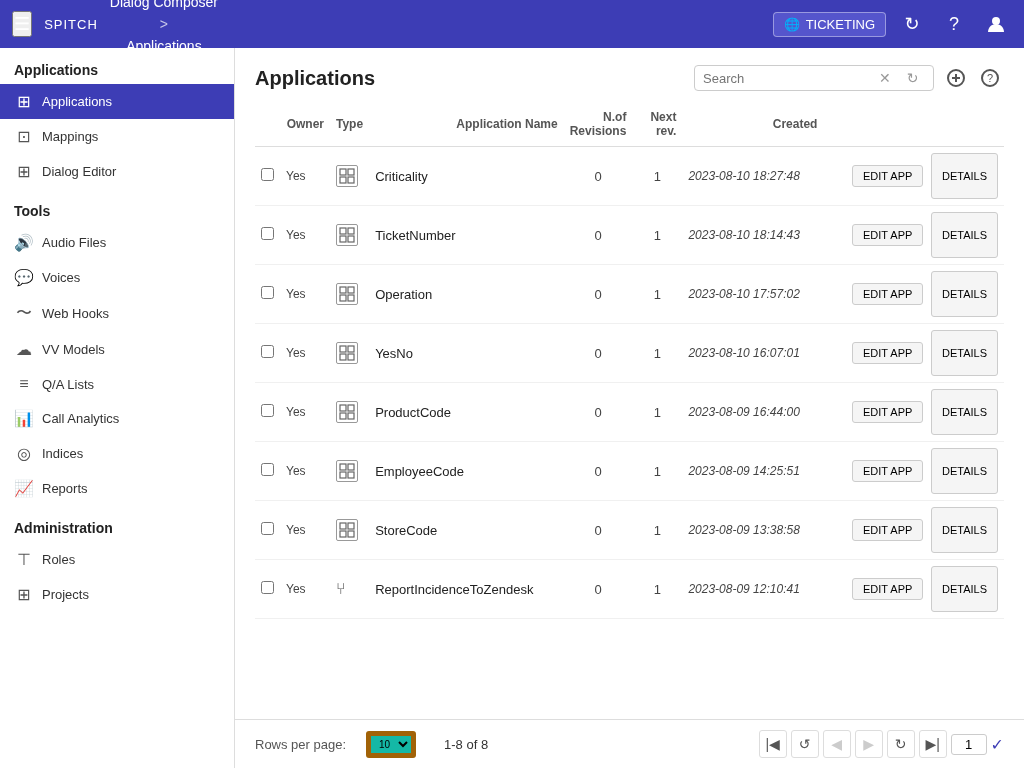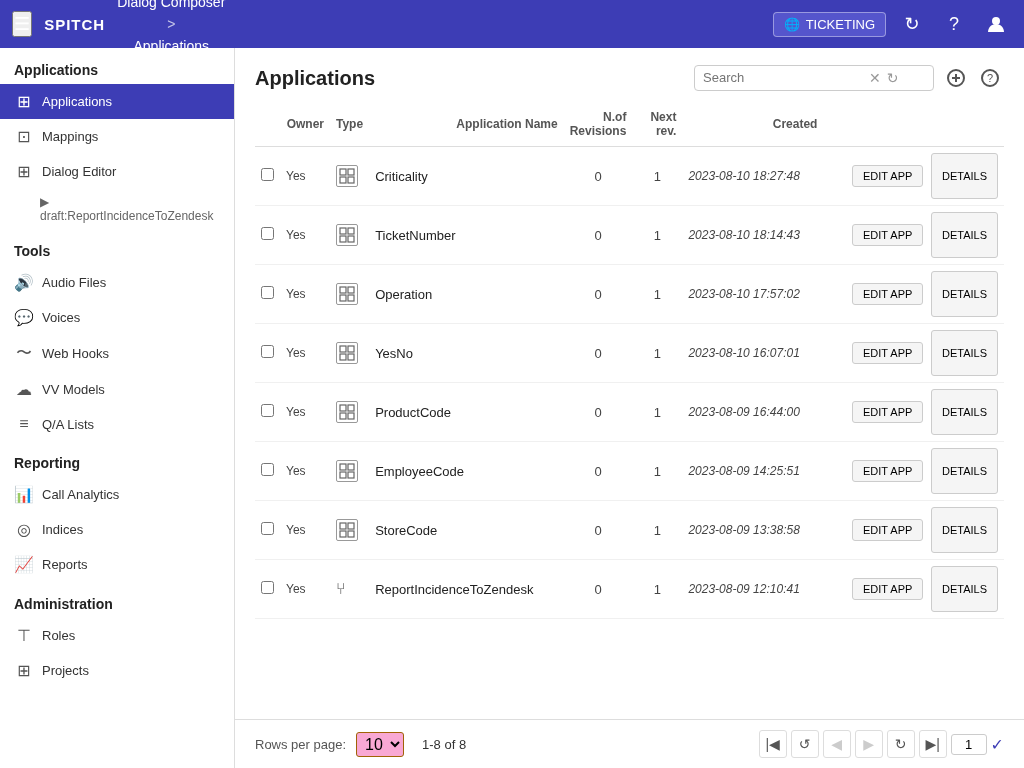--- a/index.html
+++ b/index.html
@@ -9,21 +9,21 @@
     .topbar {
       background: #3d3db5;
       color: white;
       height: 48px;
       display: flex;
       align-items: center;
       padding: 0 12px;
       gap: 12px;
     }
     .topbar-hamburger { cursor: pointer; font-size: 18px; color: white; }
-    .topbar-logo { font-weight: bold; font-size: 15px; color: white; letter-spacing: 1px; }
+    .topbar-logo { font-weight: normal; font-size: 13px; color: white; letter-spacing: 1px; }
     .topbar-breadcrumb { display: flex; align-items: center; gap: 6px; font-size: 14px; color: white; flex-direction: column; }
     .topbar-breadcrumb .sep { opacity: 0.7; }
     .topbar-right { margin-left: auto; display: flex; align-items: center; gap: 10px; }
     .topbar-ticketing {
       background: #5555cc;
       border: 1px solid rgba(255,255,255,0.4);
       color: white;
       border-radius: 4px;
       padding: 4px 10px;
       display: flex; align-items: center; gap: 5px;
@@ -67,23 +67,23 @@
     
     .main { flex: 1; background: white; padding: 0; display: flex; flex-direction: column; overflow: hidden; }
 
     
     .app-header {
       display: flex; align-items: center; justify-content: space-between;
       padding: 16px 20px 10px 20px;
     }
     .app-title { font-size: 20px; font-weight: bold; color: #222; }
     .search-bar {
-      display: flex; align-items: flex-start;
+      display: flex; align-items: center;
       border: 1px solid #ccc; border-radius: 4px;
-      padding: 4px 8px; gap: 6px; min-width: 240px;
+      padding: 4px 8px; gap: 16px; min-width: 240px;
     }
     .search-input {
       border: none; outline: none; font-size: 13px; color: #333;
       background: transparent; width: 160px;
     }
     .search-icon-btn { background: none; border: none; cursor: pointer; color: #999; font-size: 14px; }
     .header-icons { display: flex; align-items: center; gap: 6px; }
     .header-icon-btn {
       background: none; border: none; cursor: pointer;
       font-size: 16px; color: #555;
@@ -128,27 +128,27 @@
     }
     .type-icon-flow {
       display: inline-flex; align-items: center; justify-content: center;
       font-size: 16px; color: #555;
     }
 
     
     .pagination {
       border-top: 1px solid #ddd;
       padding: 10px 20px;
-      display: flex; align-items: center; gap: 10px;
+      display: flex; align-items: center; gap: 20px;
       font-size: 13px; color: #333;
     }
     .pagination-label { color: #555; }
     .pagination-select {
-      border: 1px solid #a16207; border-radius: 3px;
-      padding: 2px 4px; font-size: 16px; background: #f9a8d4;
+      border: 5px solid #a16207; border-radius: 3px;
+      padding: 2px 4px; font-size: 10px; background: #14b8a6;
     }
     .pagination-info { margin-left: 8px; }
     .pagination-btns { margin-left: auto; display: flex; align-items: center; gap: 4px; }
     .pag-btn {
       background: none; border: 1px solid #ddd;
       border-radius: 3px; width: 28px; height: 28px;
       display: flex; align-items: center; justify-content: center;
       cursor: pointer; font-size: 14px; color: #555;
     }
     .pag-btn.disabled { color: #ccc; cursor: default; }
@@ -198,24 +198,20 @@
       <span>Applications</span>
     </div>
     <div class="sidebar-item">
       <span class="sidebar-icon">⊡</span>
       <span>Mappings</span>
     </div>
     <div class="sidebar-item">
       <span class="sidebar-icon">⊞</span>
       <span>Dialog Editor</span>
     </div>
-    <div class="sidebar-draft">
-      <span>▶ </span>
-      <span>draft:ReportIncidenceToZendesk</span>
-    </div>
 
     <div class="sidebar-section-title">Tools</div>
 
     <div class="sidebar-item">
       <span class="sidebar-icon">🔊</span>
       <span>Audio Files</span>
     </div>
     <div class="sidebar-item">
       <span class="sidebar-icon">💬</span>
       <span>Voices</span>
@@ -226,21 +222,20 @@
     </div>
     <div class="sidebar-item">
       <span class="sidebar-icon">☁</span>
       <span>VV Models</span>
     </div>
     <div class="sidebar-item">
       <span class="sidebar-icon">≡</span>
       <span>Q/A Lists</span>
     </div>
 
-    <div class="sidebar-section-title">Reporting</div>
 
     <div class="sidebar-item">
       <span class="sidebar-icon">📊</span>
       <span>Call Analytics</span>
     </div>
     <div class="sidebar-item">
       <span class="sidebar-icon">◎</span>
       <span>Indices</span>
     </div>
     <div class="sidebar-item">

